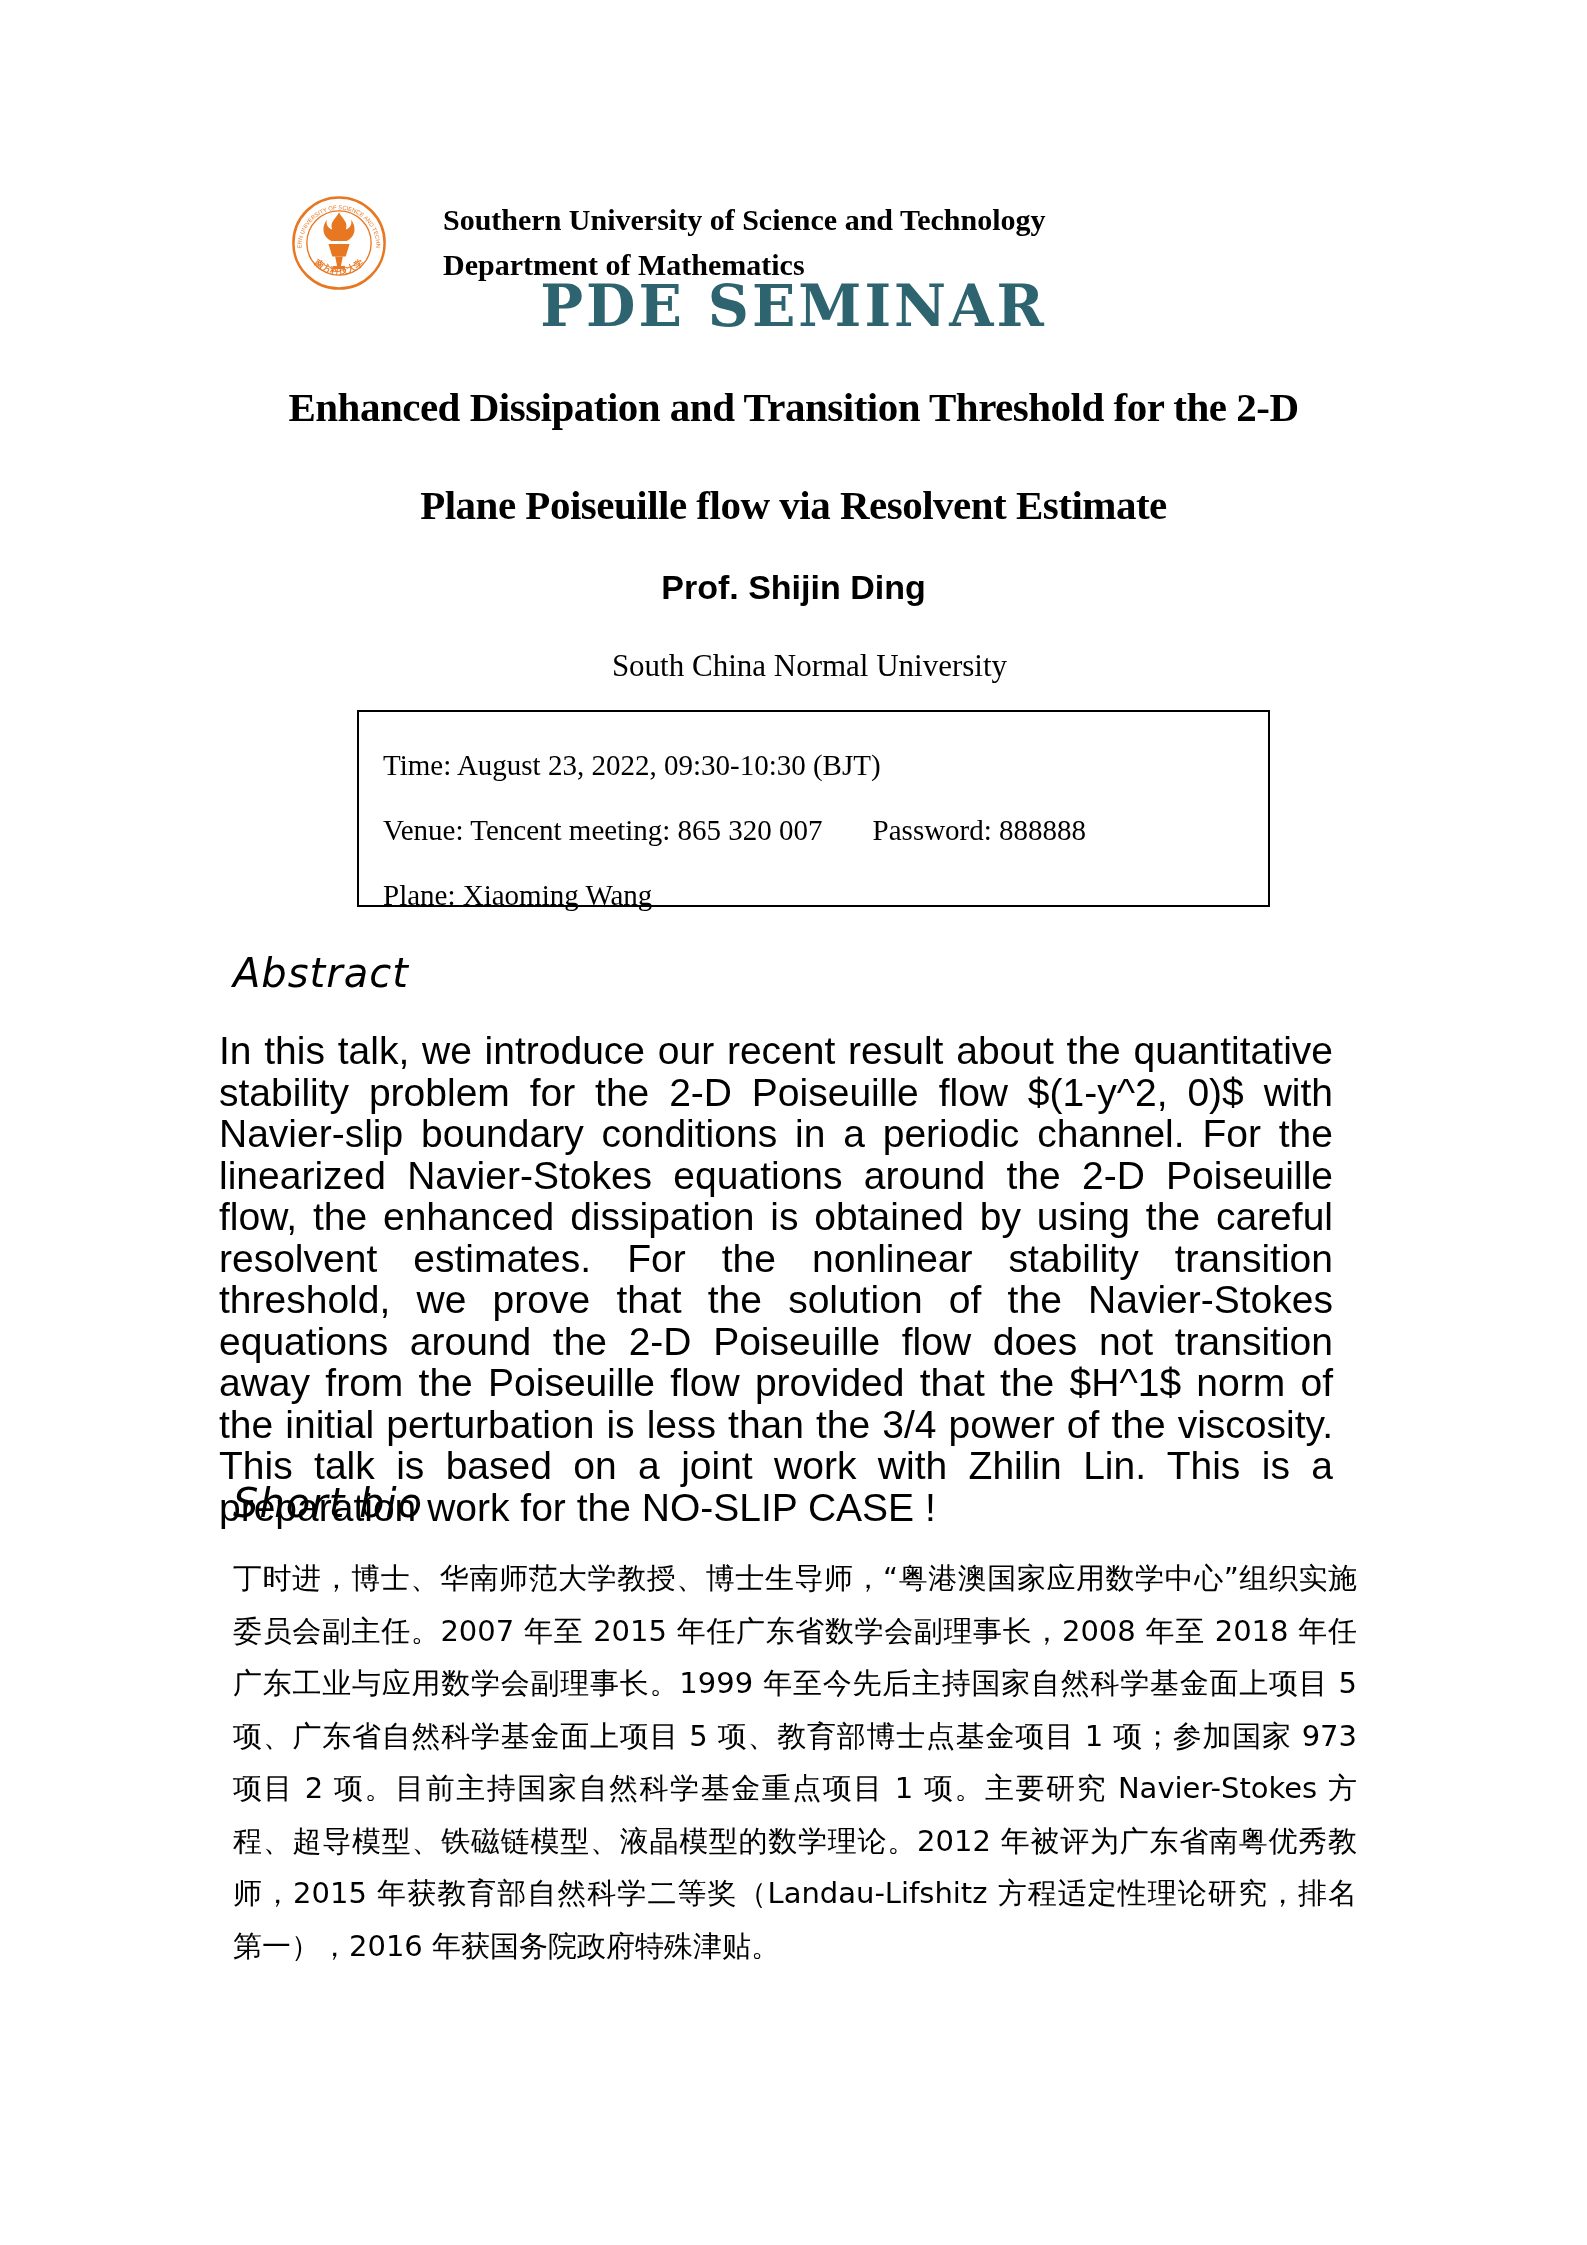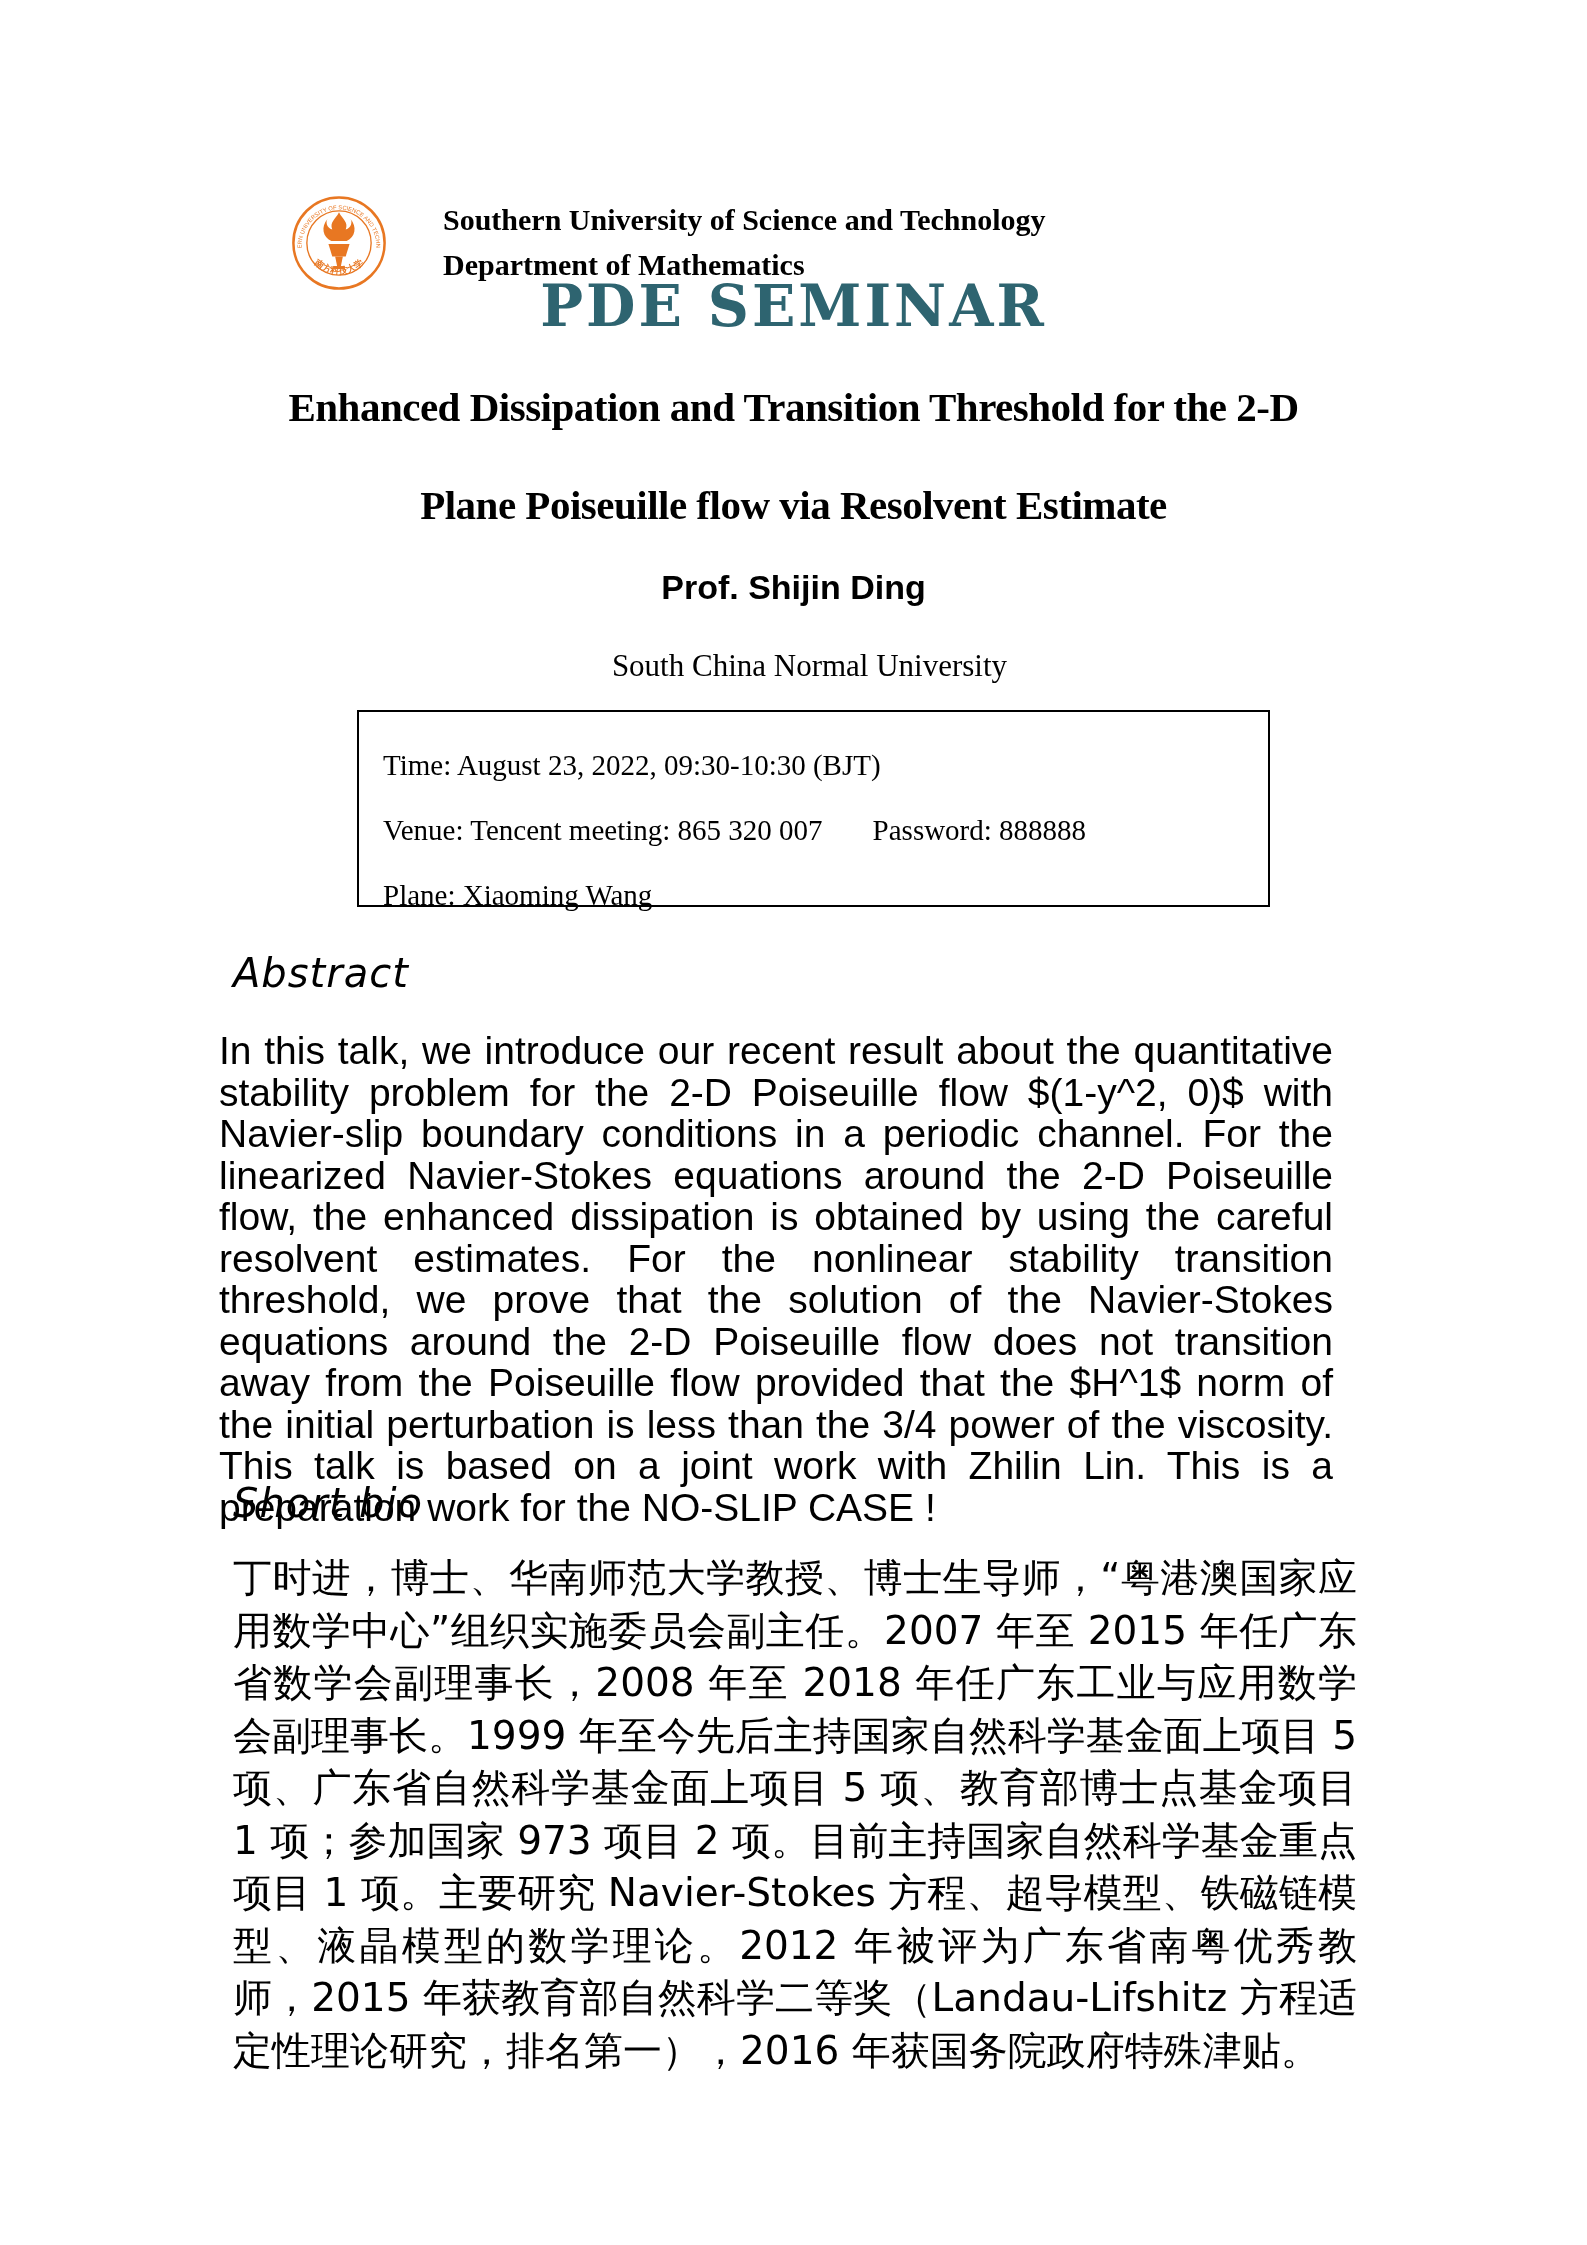--- a/index.html
+++ b/index.html
@@ -36,21 +36,21 @@
                   font-style:italic;font-size:40px;letter-spacing:1px;}
   .script-heading.abstract{top:950px;}
   .script-heading.bio{top:1480px;}
 
   .abstract-body{position:absolute;left:219px;top:1030px;width:1114px;
                  text-align:justify;font-family:Liberation Sans, sans-serif;
                  font-size:39px;line-height:41.5px;}
 
   .bio-body{position:absolute;left:233px;top:1552px;width:1124px;
             text-align:justify;font-family:"DejaVu Sans",sans-serif;
-            font-size:39px;line-height:52.5px;}
+            font-size:29px;line-height:52.5px;}
 </style>
 </head>
 <body>
 
 <div class="page">
 
   <svg class="logo" viewBox="0 0 100 100">
     <defs>
       <path id="arcTop" d="M 11,54 A 39,39 0 1 1 89,54" fill="none"></path>
       <path id="arcBottom" d="M 15,57 A 37,37 0 0 0 85,57" fill="none"></path>

